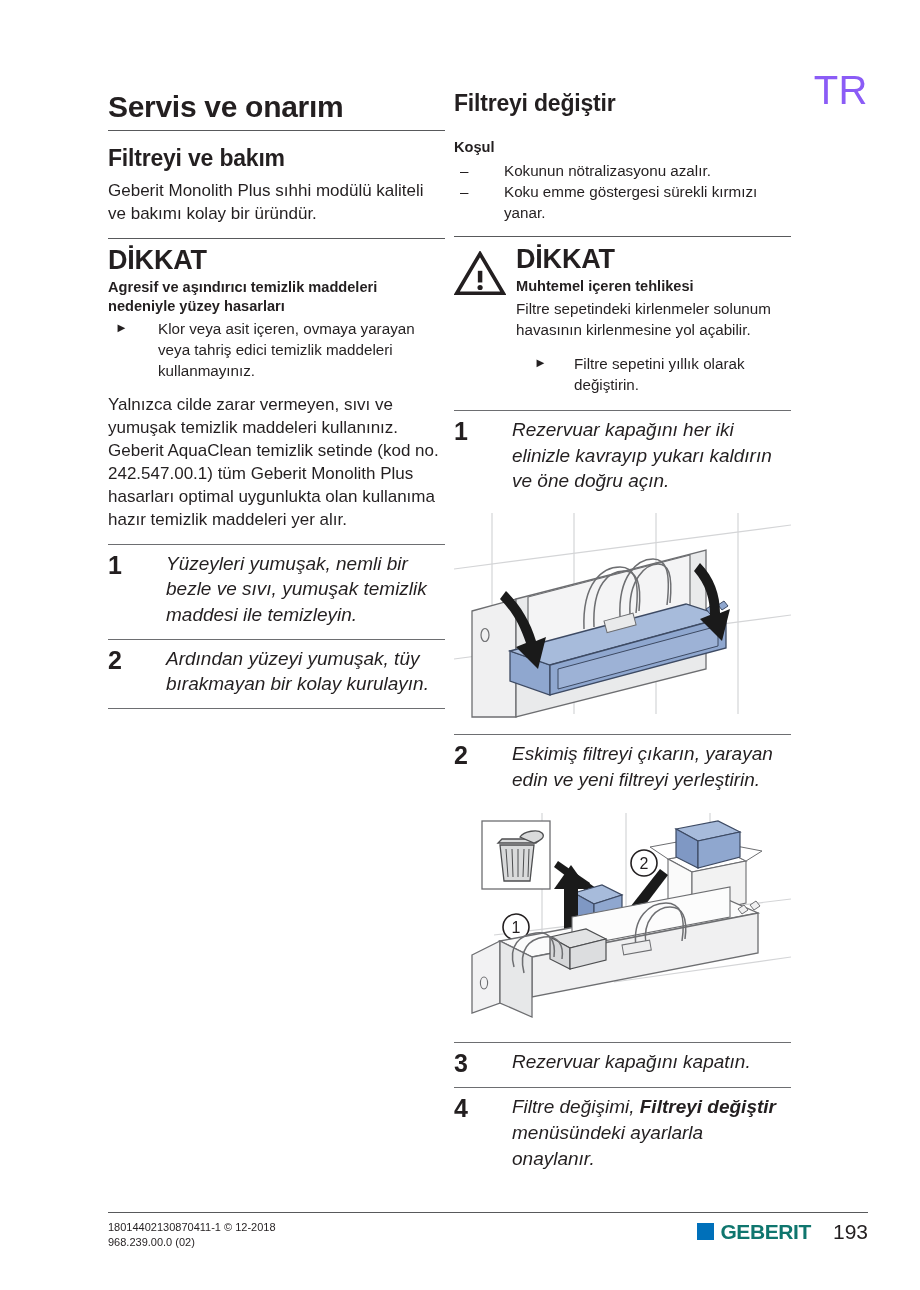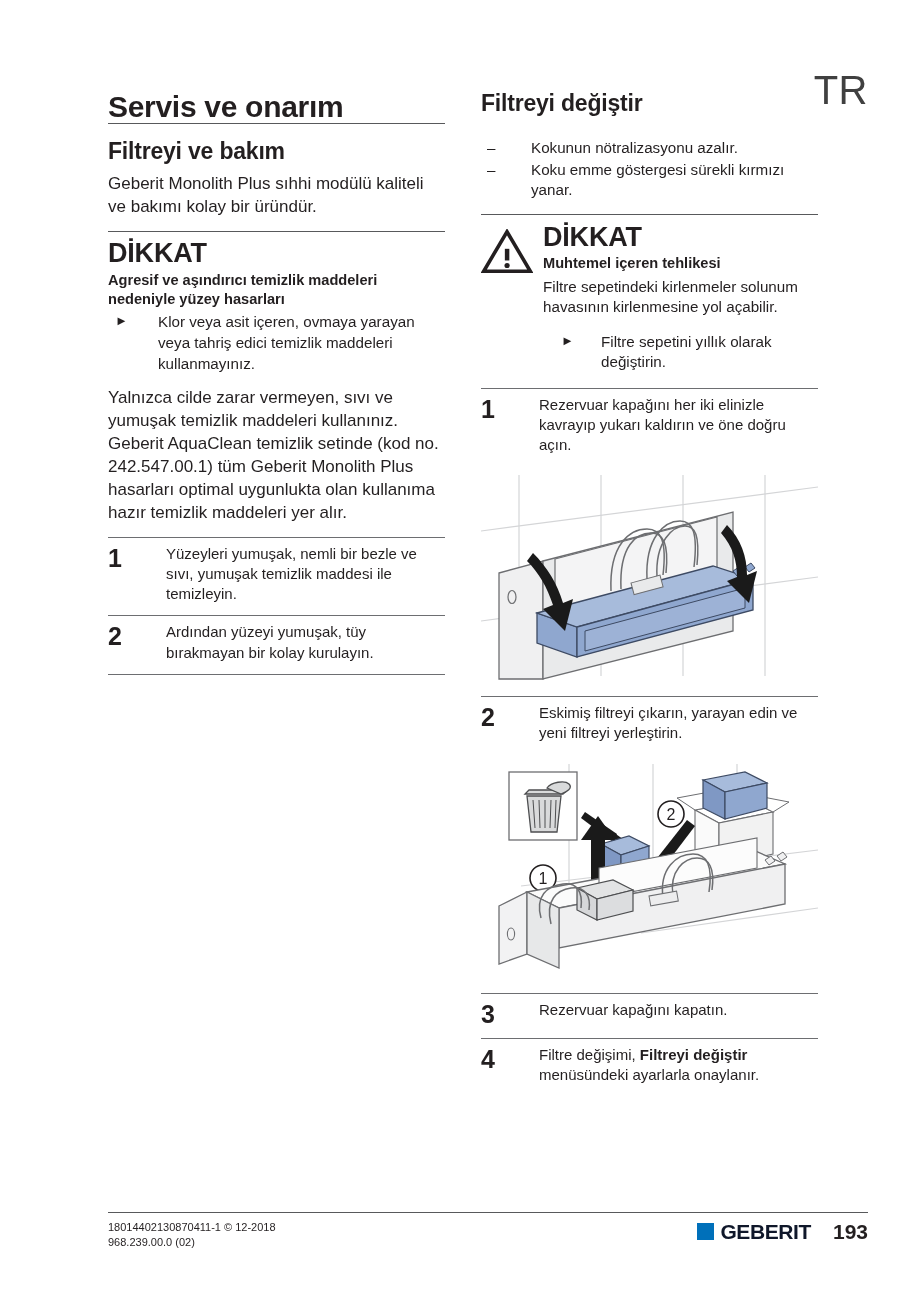--- a/index.html
+++ b/index.html
@@ -24,53 +24,53 @@
   }
 
   
   .lang-marker {
     position: absolute;
     right: 52px;
     top: 70px;
     font-size: 40px;
     font-weight: 400;
     letter-spacing: 0.5px;
-    color: #404040;
+    color: #8b5cf6;
     line-height: 1;
   }
 
   
   .col {
     position: absolute;
     top: 90px;
     width: 337px;
   }
   .col-left  { left: 108px; }
-  .col-right { left: 481px; }
+  .col-right { left: 454px; }
 
   
   .rule {
     border: 0;
     border-top: 1.6px solid #58595b;
     margin: 0;
     width: 100%;
   }
   .rule-thin {
     border: 0;
     border-top: 1.2px solid #6d6e71;
     margin: 0;
     width: 100%;
   }
 
   
   h1.doc-h1 {
     font-size: 30px;
     font-weight: bold;
     letter-spacing: -0.3px;
-    margin: 0 0 0 0;
+    margin: 0 0 7px 0;
     line-height: 1.1;
   }
   h2.doc-h2 {
     font-size: 23px;
     font-weight: bold;
     margin: 14px 0 9px 0;
     line-height: 1.15;
     letter-spacing: -0.2px;
   }
   h2.doc-h2-right {
@@ -140,22 +140,23 @@
   .step .num {
     flex: 0 0 58px;
     font-size: 25px;
     font-weight: bold;
     line-height: 1;
     padding-top: 2px;
     color: #231f20;
   }
   .step .step-body {
     flex: 1 1 auto;
-    font-size: 15px;
+    font-size: 19px;
     line-height: 1.35;
+    font-style: italic;
   }
   .step-fig { padding-bottom: 6px; }
 
   
   .warning {
     display: flex;
     align-items: flex-start;
     padding-top: 8px;
   }
   .warn-icon {
@@ -213,26 +214,26 @@
   .logo-square {
     width: 17px;
     height: 17px;
     background: #0070ba;
     display: block;
   }
   .logo-word {
     font-size: 21px;
     font-weight: bold;
     letter-spacing: -0.4px;
-    color: #0f172a;
+    color: #0f766e;
     line-height: 1;
   }
   .page-num {
     font-size: 21px;
-    font-weight: bold;
+    font-weight: normal;
     color: #231f20;
     line-height: 1;
   }
   b, strong { font-weight: bold; }
 </style>
 </head>
 <body>
 
 <div class="page">
 
@@ -273,20 +274,21 @@
         <div class="step-body">Ardından yüzeyi yumuşak, tüy bırakmayan bir kolay kurulayın.</div>
       </div>
       <hr class="rule-thin">
     </div>
   </div>
 
   <div class="col col-right">
 
     <h2 class="doc-h2-right">Filtreyi değiştir</h2>
 
+    <div class="subhead">Koşul</div>
 
     <ul class="list">
       <li>
         <span class="marker dash">–</span>
         <span>Kokunun nötralizasyonu azalır.</span>
       </li>
       <li>
         <span class="marker dash">–</span>
         <span>Koku emme göstergesi sürekli kırmızı yanar.</span>
       </li>

